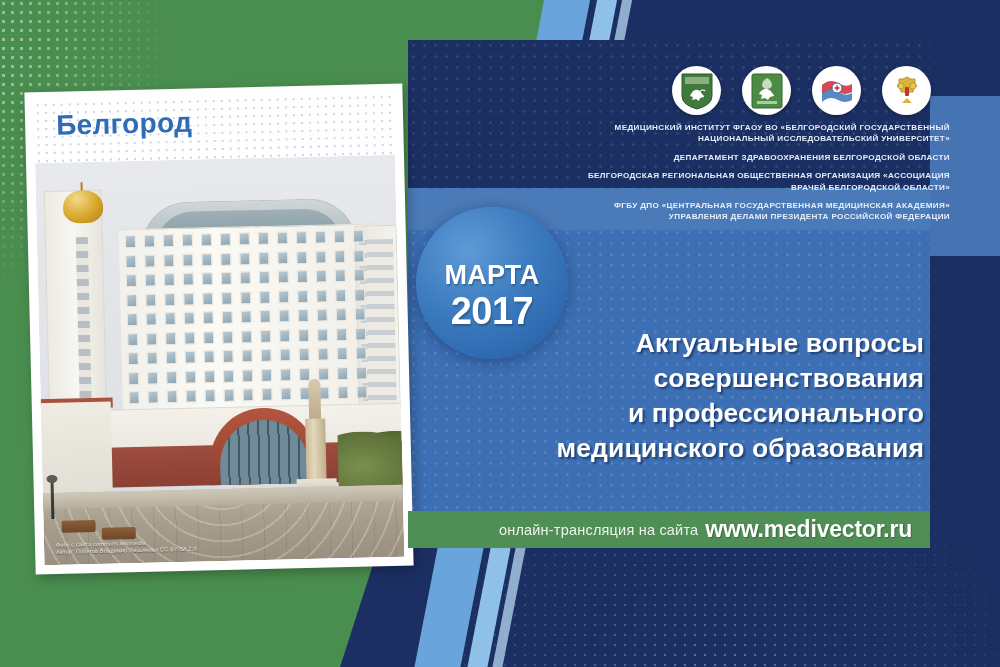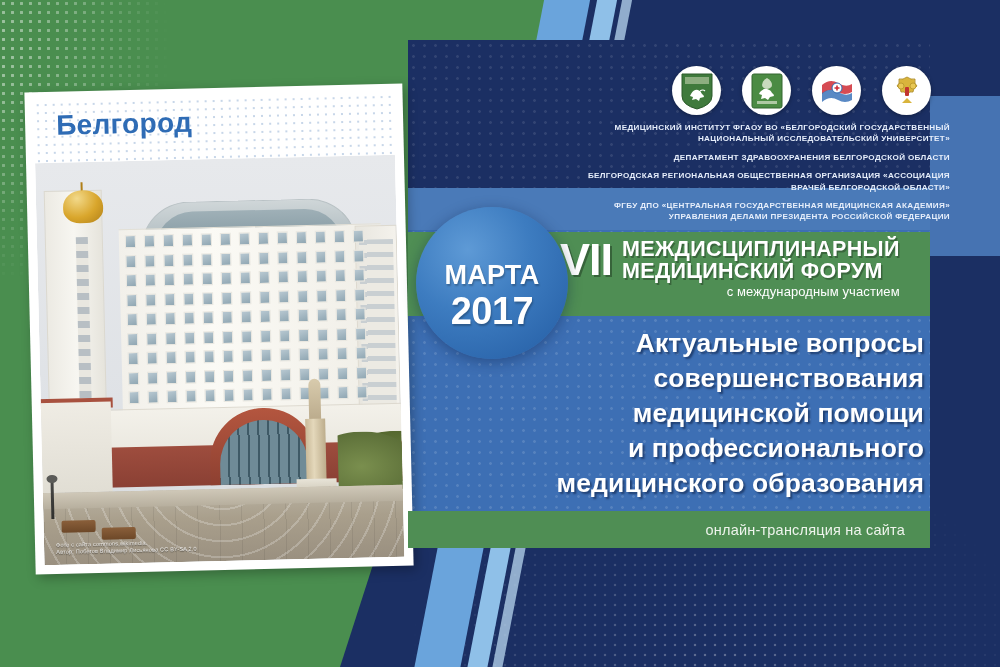--- a/index.html
+++ b/index.html
@@ -480,41 +480,31 @@
     </div>
   </div>
 
   <div class="orgs">
     <div class="org-block">Медицинский институт ФГАОУ ВО «Белгородский государственный национальный исследовательский университет»</div>
     <div class="org-block">Департамент здравоохранения Белгородской области</div>
     <div class="org-block">Белгородская региональная общественная организация «Ассоциация врачей Белгородской области»</div>
     <div class="org-block">ФГБУ ДПО «Центральная государственная медицинская академия» Управления делами Президента Российской Федерации</div>
   </div>
 
-  <div class="forum-band">
-    <div class="forum-inner">
-      <div class="roman">VII</div>
-      <div class="forum-titles">
-        <div class="forum-l1">МЕЖДИСЦИПЛИНАРНЫЙ</div>
-        <div class="forum-l2">МЕДИЦИНСКИЙ ФОРУМ</div>
-        <div class="forum-sub">с международным участием</div>
-      </div>
-    </div>
-  </div>
 
   <div class="headline">
     <div class="headline-line">Актуальные вопросы</div>
     <div class="headline-line">совершенствования</div>
-    <div class="headline-line">медицинской помощи</div>
     <div class="headline-line">и профессионального</div>
     <div class="headline-line">медицинского образования</div>
   </div>
 
   <div class="urlbar">
     <span class="url-pre">онлайн-трансляция на сайта</span>
+    <span class="url-main">www.medivector.ru</span>
   </div>
 
   <div class="card">
     <div class="card-inner">
       <div class="card-dots"></div>
       <div class="card-title">Белгород</div>
 
       <div class="photo">
         <div class="sky"></div>
 

